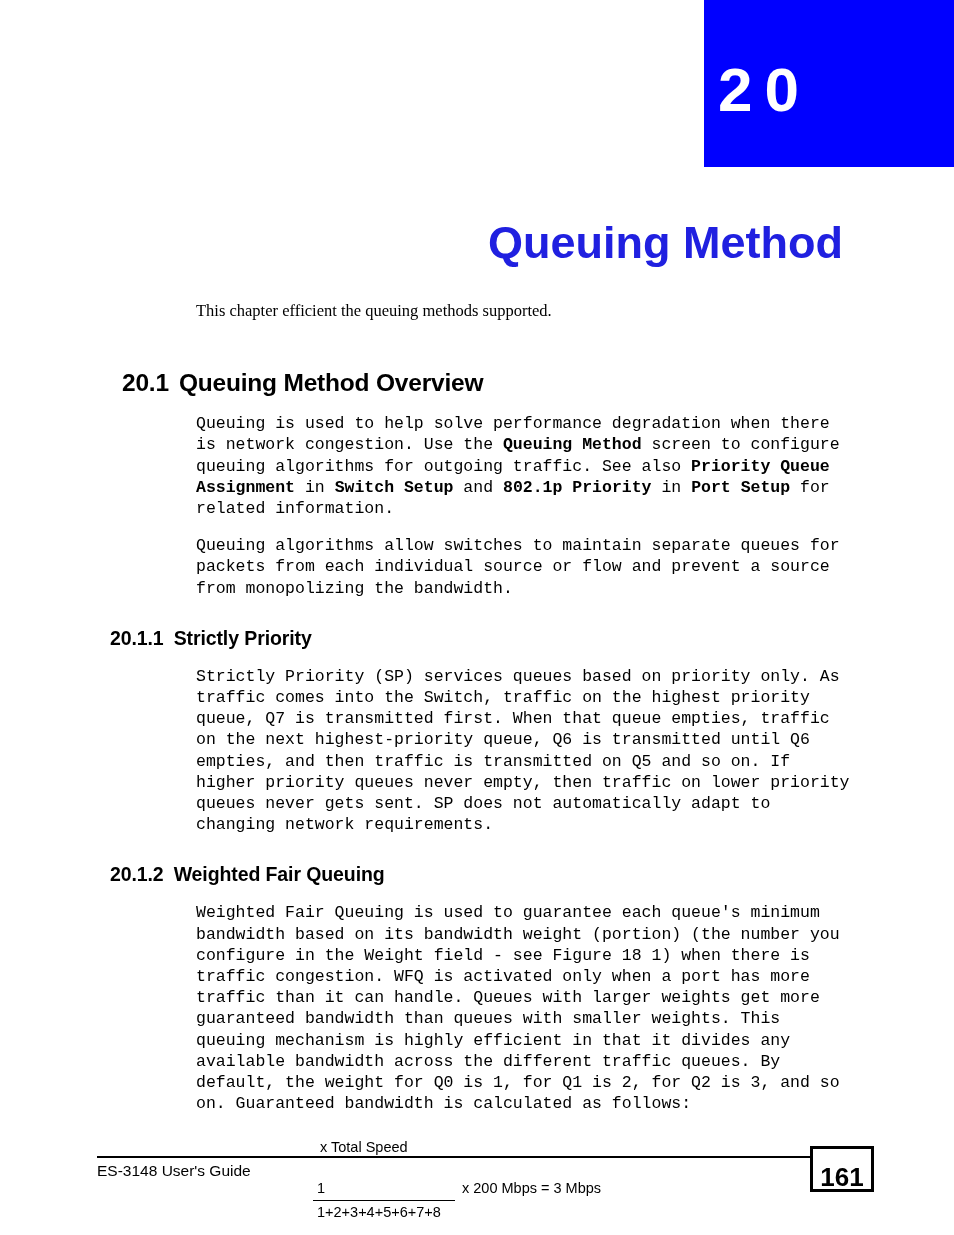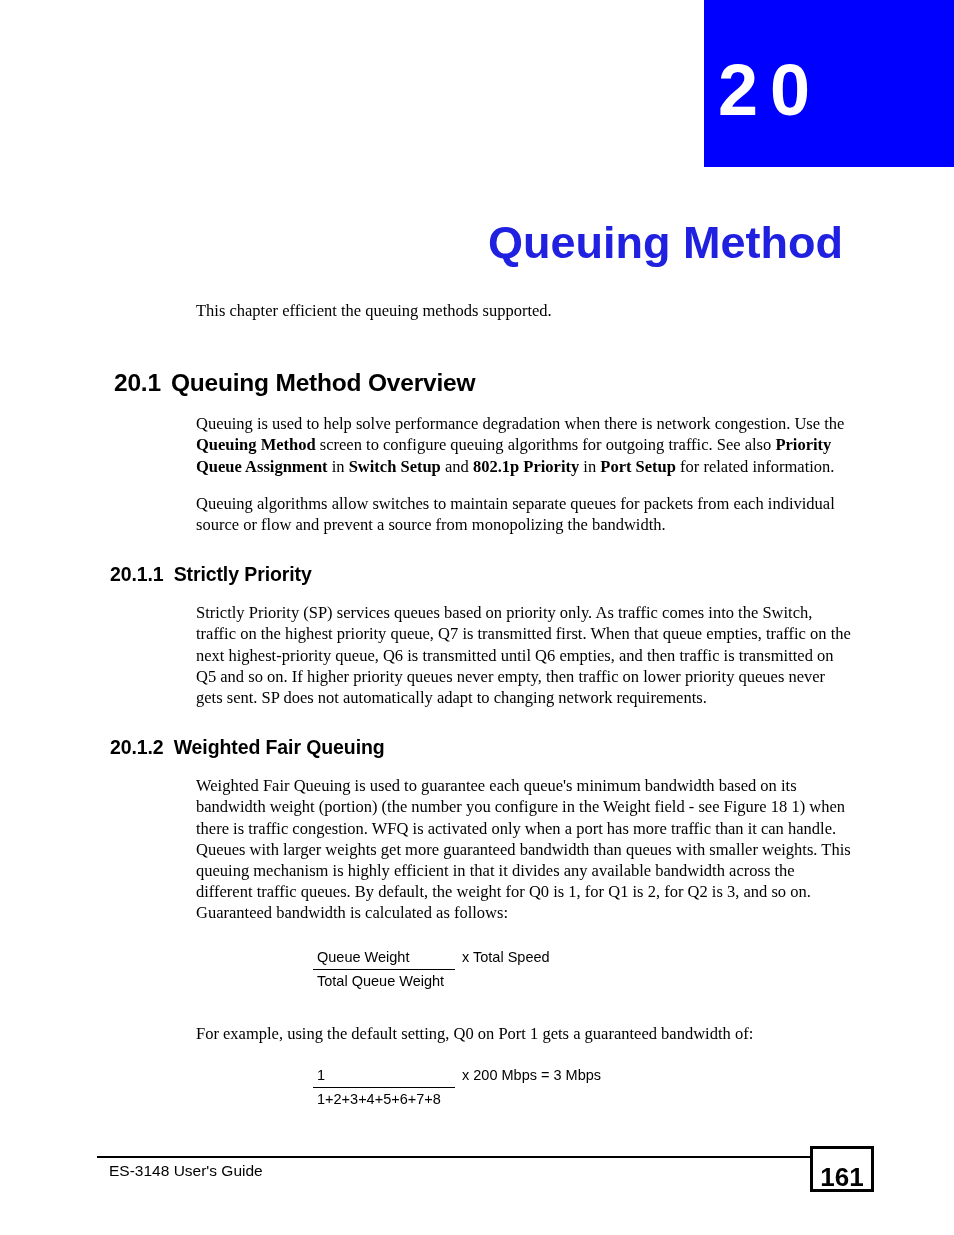--- a/index.html
+++ b/index.html
@@ -24,21 +24,21 @@
     width: 250px;
     height: 167px;
     background: #0000ff;
   }
   #chapter-number {
     position: absolute;
     left: 14px;
     top: 42px;
     font-family: "Liberation Sans", sans-serif;
     font-weight: bold;
-    font-size: 72px;
+    font-size: 62px;
     line-height: 96px;
     letter-spacing: 12px;
     color: #ffffff;
   }
 
   
   #chapter-title {
     position: absolute;
     left: 0;
     top: 186px;
@@ -58,34 +58,35 @@
     top: 300px;
     width: 745px;
   }
 
   p.body-text {
     margin: 16px 0 11px 0;
     padding: 0 0 0 86px;
     font-size: 16.5px;
     line-height: 21.2px;
     text-align: left;
+    font-family: Liberation Mono, monospace;
   }
   p.body-text.tight { margin-bottom: 0; }
 
   .intro-para {
     margin: 0 0 48px 0;
     padding: 0 0 0 86px;
     font-size: 16.5px;
     line-height: 21.2px;
   }
 
   b { font-weight: bold; }
 
   h2.section-heading {
-    margin: 0 0 14px 4px;
+    margin: 0 0 14px 12px;
     padding: 0;
     font-family: "Liberation Sans", sans-serif;
     font-weight: bold;
     font-size: 24.5px;
     line-height: 28px;
     letter-spacing: -0.2px;
   }
   h3.subsection-heading {
     margin: 0 0 12px 0;
     padding: 0;
@@ -140,21 +141,21 @@
   #footer-rule {
     position: absolute;
     left: 0;
     top: 10px;
     width: 715px;
     height: 2px;
     background: #000000;
   }
   #footer-text {
     position: absolute;
-    left: 12px;
+    left: 0;
     top: 15px;
     font-family: "Liberation Sans", sans-serif;
     font-size: 15.5px;
     line-height: 20px;
     color: #000000;
   }
   #page-number-box {
     position: absolute;
     left: 713px;
     top: 0;
@@ -207,29 +208,24 @@
   <p class="body-text tight">Strictly Priority (SP) services queues based on priority only. As traffic comes into the Switch, traffic on the highest priority queue, Q7 is transmitted first. When that queue empties, traffic on the next highest-priority queue, Q6 is transmitted until Q6 empties, and then traffic is transmitted on Q5 and so on. If higher priority queues never empty, then traffic on lower priority queues never gets sent. SP does not automatically adapt to changing network requirements.</p>
 
   <div class="spacer-before-h3"></div>
   <h3 class="subsection-heading">
     <span class="heading-num">20.1.2</span><span class="heading-gap"></span><span>Weighted Fair Queuing</span>
   </h3>
   <p class="body-text tight">Weighted Fair Queuing is used to guarantee each queue's minimum bandwidth based on its bandwidth weight (portion) (the number you configure in the Weight field - see Figure 18 1) when there is traffic congestion. WFQ is activated only when a port has more traffic than it can handle. Queues with larger weights get more guaranteed bandwidth than queues with smaller weights. This queuing mechanism is highly efficient in that it divides any available bandwidth across the different traffic queues. By default, the weight for Q0 is 1, for Q1 is 2, for Q2 is 3, and so on. Guaranteed bandwidth is calculated as follows:</p>
 
   <div id="formula-1-wrap">
     <div class="formula">
-      <span class="fraction">
-        <span class="numerator" style="display:block;">Queue Weight</span>
-        <span class="denominator" style="display:block;">Total Queue Weight</span>
-      </span>
       <span class="multiplier">x Total Speed</span>
     </div>
   </div>
 
-  <p class="body-text tight" id="example-line">For example, using the default setting, Q0 on Port 1 gets a guaranteed bandwidth of:</p>
 
   <div id="formula-2-wrap">
     <div class="formula">
       <span class="fraction">
         <span class="numerator" style="display:block;">1</span>
         <span class="denominator" style="display:block;">1+2+3+4+5+6+7+8</span>
       </span>
       <span class="multiplier">x 200 Mbps = 3 Mbps</span>
     </div>
   </div>

